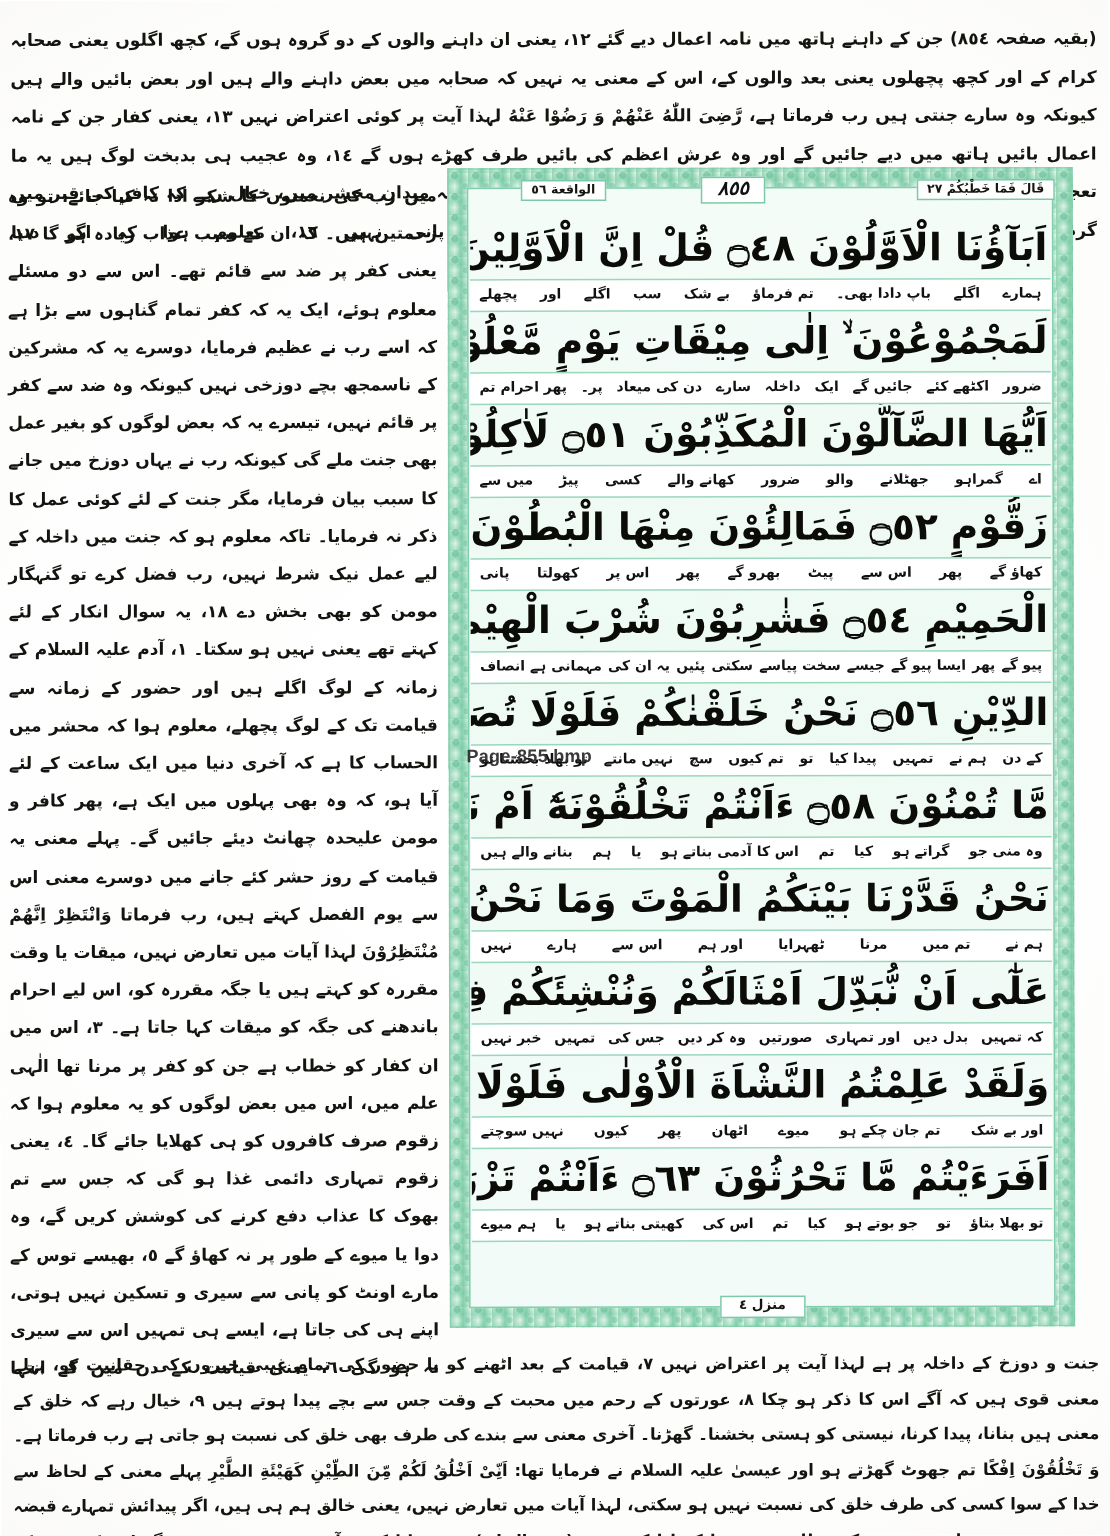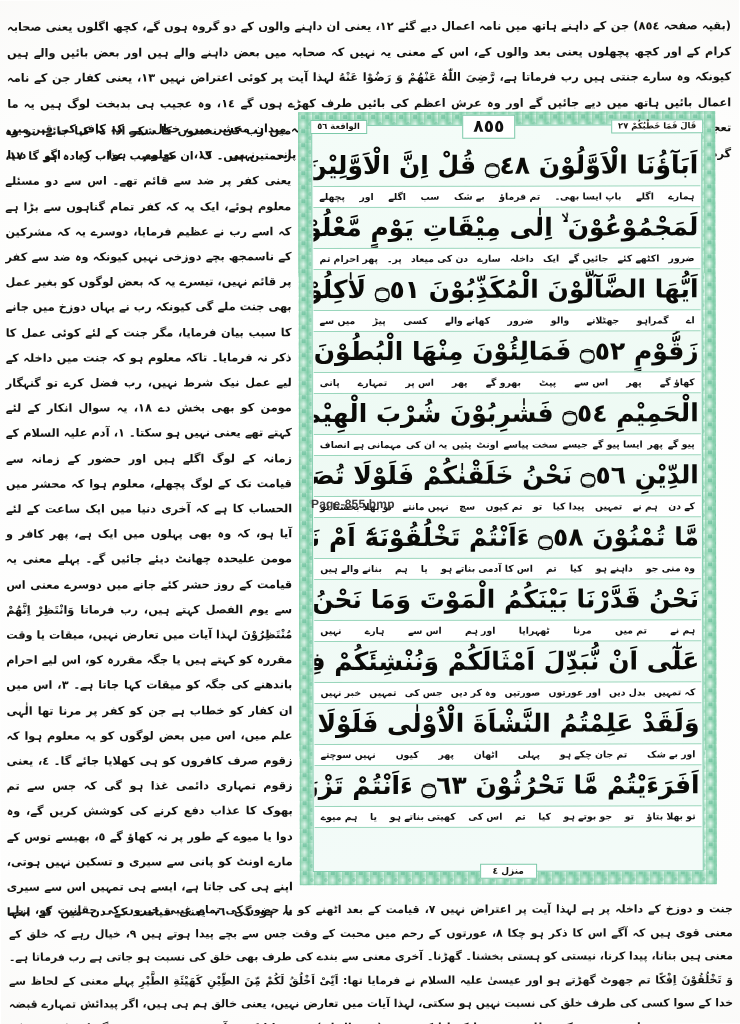--- a/index.html
+++ b/index.html
@@ -106,30 +106,32 @@
   }
   .header-cartouche {
     background:#ffffff;
     border:1px solid rgba(110,195,160,.9);
     padding:1px 6px 2px;
     font-size:8.4px;
     color:#16160f;
     font-weight:700;
     line-height:1.15;
     white-space:nowrap;
+    margin-left:37px;
   }
   #page-number-box {
     background:#ffffff;
     border:1px solid rgba(110,195,160,.9);
     padding:0px 10px 1px;
-    font-size:17px;
+    font-size:13px;
     font-weight:700;
     color:#111;
     letter-spacing:1px;
     line-height:1.2;
+    font-style:italic;
   }
 
   
   #verse-stack {
     position:absolute;
     left:314px; top:146px;
     width:387px; height:724px;
     display:flex; flex-direction:column;
     direction:rtl;
     z-index:3;
@@ -238,21 +240,21 @@
     <div class="header-cartouche">قَالَ فَمَا خَطْبُكُمْ ٢٧</div>
     <div id="page-number-box">٨٥٥</div>
     <div class="header-cartouche">الواقعة ٥٦</div>
   </div>
 
   <div id="verse-stack">
       <div class="ayah-row">اَبَآؤُنَا الْاَوَّلُوْنَ ۝٤٨ قُلْ اِنَّ الْاَوَّلِيْنَ وَالْاٰخِرِيْنَ ۝٤٩</div>
       <div class="tarjuma-row">
         <span>ہمارے</span>
         <span>اگلے</span>
-        <span>باپ ایسا بھی۔</span>
+        <span>باپ دادا بھی۔</span>
         <span>تم فرماؤ</span>
         <span>بے شک</span>
         <span>سب</span>
         <span>اگلے</span>
         <span>اور</span>
         <span>پچھلے</span>
       </div>
       <div class="ayah-row">لَمَجْمُوْعُوْنَ ۙ اِلٰى مِيْقَاتِ يَوْمٍ مَّعْلُوْمٍ ۝٥٠ ثُمَّ اِنَّكُمْ</div>
       <div class="tarjuma-row">
         <span>ضرور</span>
@@ -279,51 +281,51 @@
       </div>
       <div class="ayah-row">زَقُّوْمٍ ۝٥٢ فَمَالِئُوْنَ مِنْهَا الْبُطُوْنَ ۝٥٣ فَشَارِبُوْنَ عَلَيْهِ مِنَ</div>
       <div class="tarjuma-row">
         <span>کھاؤ گے</span>
         <span>پھر</span>
         <span>اس سے</span>
         <span>پیٹ</span>
         <span>بھرو گے</span>
         <span>پھر</span>
         <span>اس پر</span>
-        <span>تمہارے</span>
+        <span>کھولتا</span>
         <span>پانی</span>
       </div>
       <div class="ayah-row">الْحَمِيْمِ ۝٥٤ فَشٰرِبُوْنَ شُرْبَ الْهِيْمِ ۝٥٥ هٰذَا نُزُلُهُمْ يَوْمَ</div>
       <div class="tarjuma-row">
         <span>پیو گے</span>
         <span>پھر</span>
         <span>ایسا پیو گے</span>
         <span>جیسے</span>
         <span>سخت پیاسے</span>
-        <span>اونٹ</span>
+        <span>سکتی</span>
         <span>پئیں</span>
         <span>یہ ان کی</span>
         <span>مہمانی ہے انصاف</span>
       </div>
       <div class="ayah-row">الدِّيْنِ ۝٥٦ نَحْنُ خَلَقْنٰكُمْ فَلَوْلَا تُصَدِّقُوْنَ ۝٥٧ اَفَرَءَيْتُمْ</div>
       <div class="tarjuma-row">
         <span>کے دن</span>
         <span>ہم نے</span>
         <span>تمہیں</span>
         <span>پیدا کیا</span>
         <span>تو</span>
         <span>تم کیوں</span>
         <span>سچ</span>
         <span>نہیں مانتے</span>
         <span>تو بھلا بخشنا تو</span>
       </div>
       <div class="ayah-row">مَّا تُمْنُوْنَ ۝٥٨ ءَاَنْتُمْ تَخْلُقُوْنَهٗٓ اَمْ نَحْنُ الْخٰلِقُوْنَ ۝٥٩</div>
       <div class="tarjuma-row">
         <span>وہ منی جو</span>
-        <span>داہنے ہو</span>
+        <span>گراتے ہو</span>
         <span>کیا</span>
         <span>تم</span>
         <span>اس کا آدمی بناتے ہو</span>
         <span>یا</span>
         <span>ہم</span>
         <span>بنانے والے ہیں</span>
       </div>
       <div class="ayah-row">نَحْنُ قَدَّرْنَا بَيْنَكُمُ الْمَوْتَ وَمَا نَحْنُ بِمَسْبُوْقِيْنَ ۝٦٠</div>
       <div class="tarjuma-row">
         <span>ہم نے</span>
@@ -332,32 +334,32 @@
         <span>ٹھہرایا</span>
         <span>اور ہم</span>
         <span>اس سے</span>
         <span>ہارے</span>
         <span>نہیں</span>
       </div>
       <div class="ayah-row">عَلٰٓى اَنْ نُّبَدِّلَ اَمْثَالَكُمْ وَنُنْشِئَكُمْ فِيْ مَا لَا تَعْلَمُوْنَ ۝٦١</div>
       <div class="tarjuma-row">
         <span>کہ تمہیں</span>
         <span>بدل دیں</span>
-        <span>اور عورتوں</span>
+        <span>اور تمہاری</span>
         <span>صورتیں</span>
         <span>وہ کر دیں</span>
         <span>جس کی</span>
         <span>تمہیں</span>
         <span>خبر نہیں</span>
       </div>
       <div class="ayah-row">وَلَقَدْ عَلِمْتُمُ النَّشْاَةَ الْاُوْلٰى فَلَوْلَا تَذَكَّرُوْنَ ۝٦٢</div>
       <div class="tarjuma-row">
         <span>اور بے شک</span>
         <span>تم جان چکے ہو</span>
-        <span>پہلی</span>
+        <span>میوے</span>
         <span>اٹھان</span>
         <span>پھر</span>
         <span>کیوں</span>
         <span>نہیں سوچتے</span>
       </div>
       <div class="ayah-row">اَفَرَءَيْتُمْ مَّا تَحْرُثُوْنَ ۝٦٣ ءَاَنْتُمْ تَزْرَعُوْنَهٗٓ اَمْ نَحْنُ</div>
       <div class="tarjuma-row">
         <span>تو بھلا بتاؤ</span>
         <span>تو</span>
         <span>جو بوتے ہو</span>

